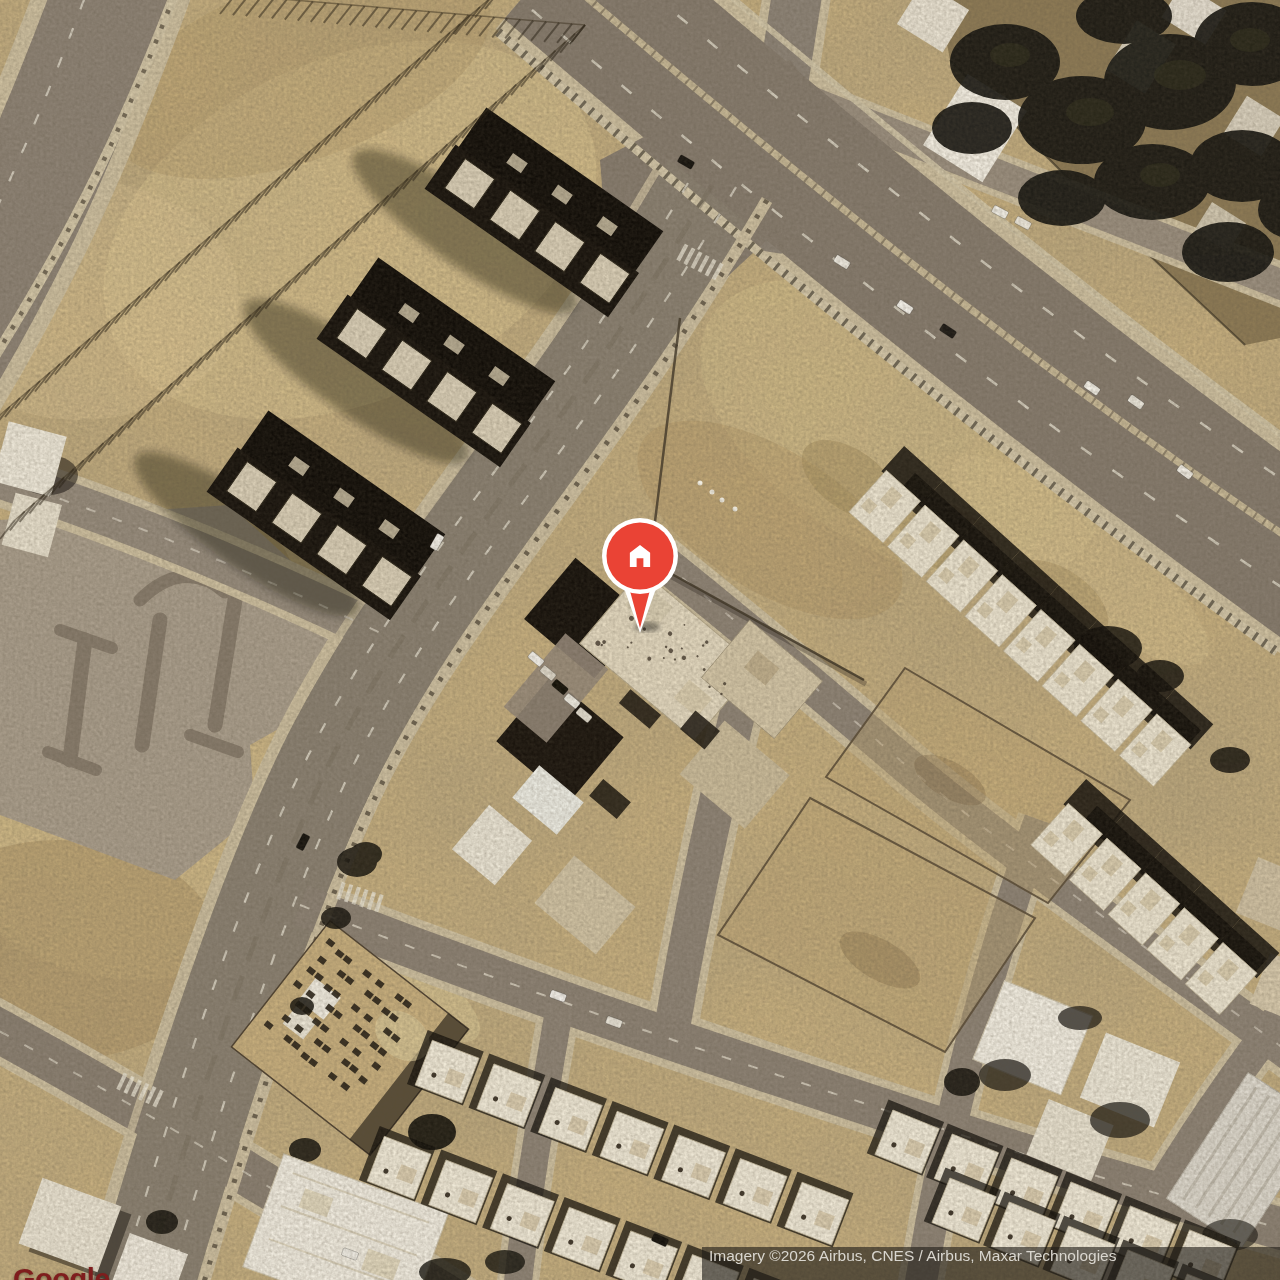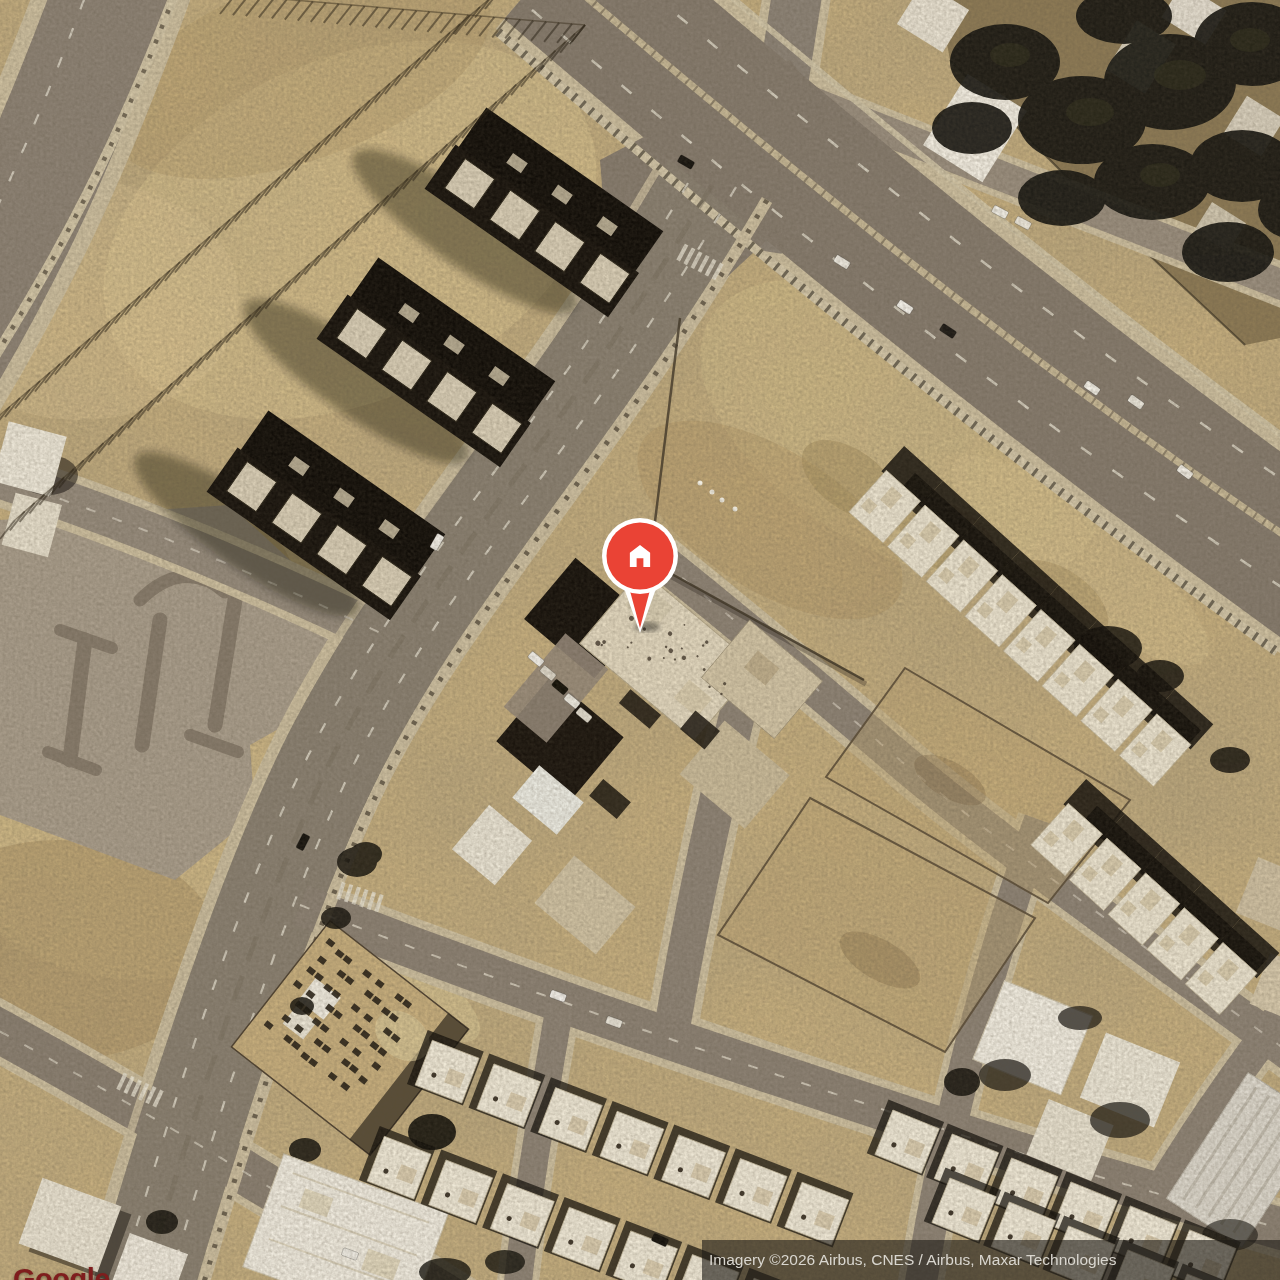--- a/index.html
+++ b/index.html
@@ -1,20 +1,20 @@
 <!DOCTYPE html>
 <html><head>
 <meta charset="utf-8">
 <style>
   html,body{margin:0;padding:0;background:#222;}
   .viewport{position:relative;width:1280px;height:1280px;overflow:hidden;background:#c8b07f;font-family:"Liberation Sans",sans-serif;}
   .viewport svg.scene{position:absolute;left:0;top:0;}
   .pin{position:absolute;z-index:30;}
   .glogo{position:absolute;left:13px;top:1230px;z-index:40;color:#7f1d1d;font-size:29px;font-weight:700;letter-spacing:-0.5px;text-shadow:0 1px 3px rgba(50,40,20,.55);cursor:pointer;margin-top:33px;}
-  .attrbar{position:absolute;right:0;bottom:0;width:578px;height:40px;z-index:40;background:rgba(33,29,24,.62);display:flex;align-items:center;box-sizing:border-box;padding:0 8px 0 7px;}
+  .attrbar{position:absolute;right:0;bottom:0;width:578px;height:33px;z-index:40;background:rgba(33,29,24,.62);display:flex;box-sizing:border-box;padding:0 8px 0 7px;}
   .attrbar span{color:#d9d6cf;font-size:15.5px;white-space:nowrap;}
 </style>
 </head>
 <body>
 
 <div class="viewport">
 <svg class="scene" width="1280" height="1280" viewBox="0 0 1280 1280">
 <defs>
   <filter id="mottle" x="0%" y="0%" width="100%" height="100%">
     <feTurbulence type="fractalNoise" baseFrequency="0.007" numOctaves="4" seed="11"></feTurbulence>

